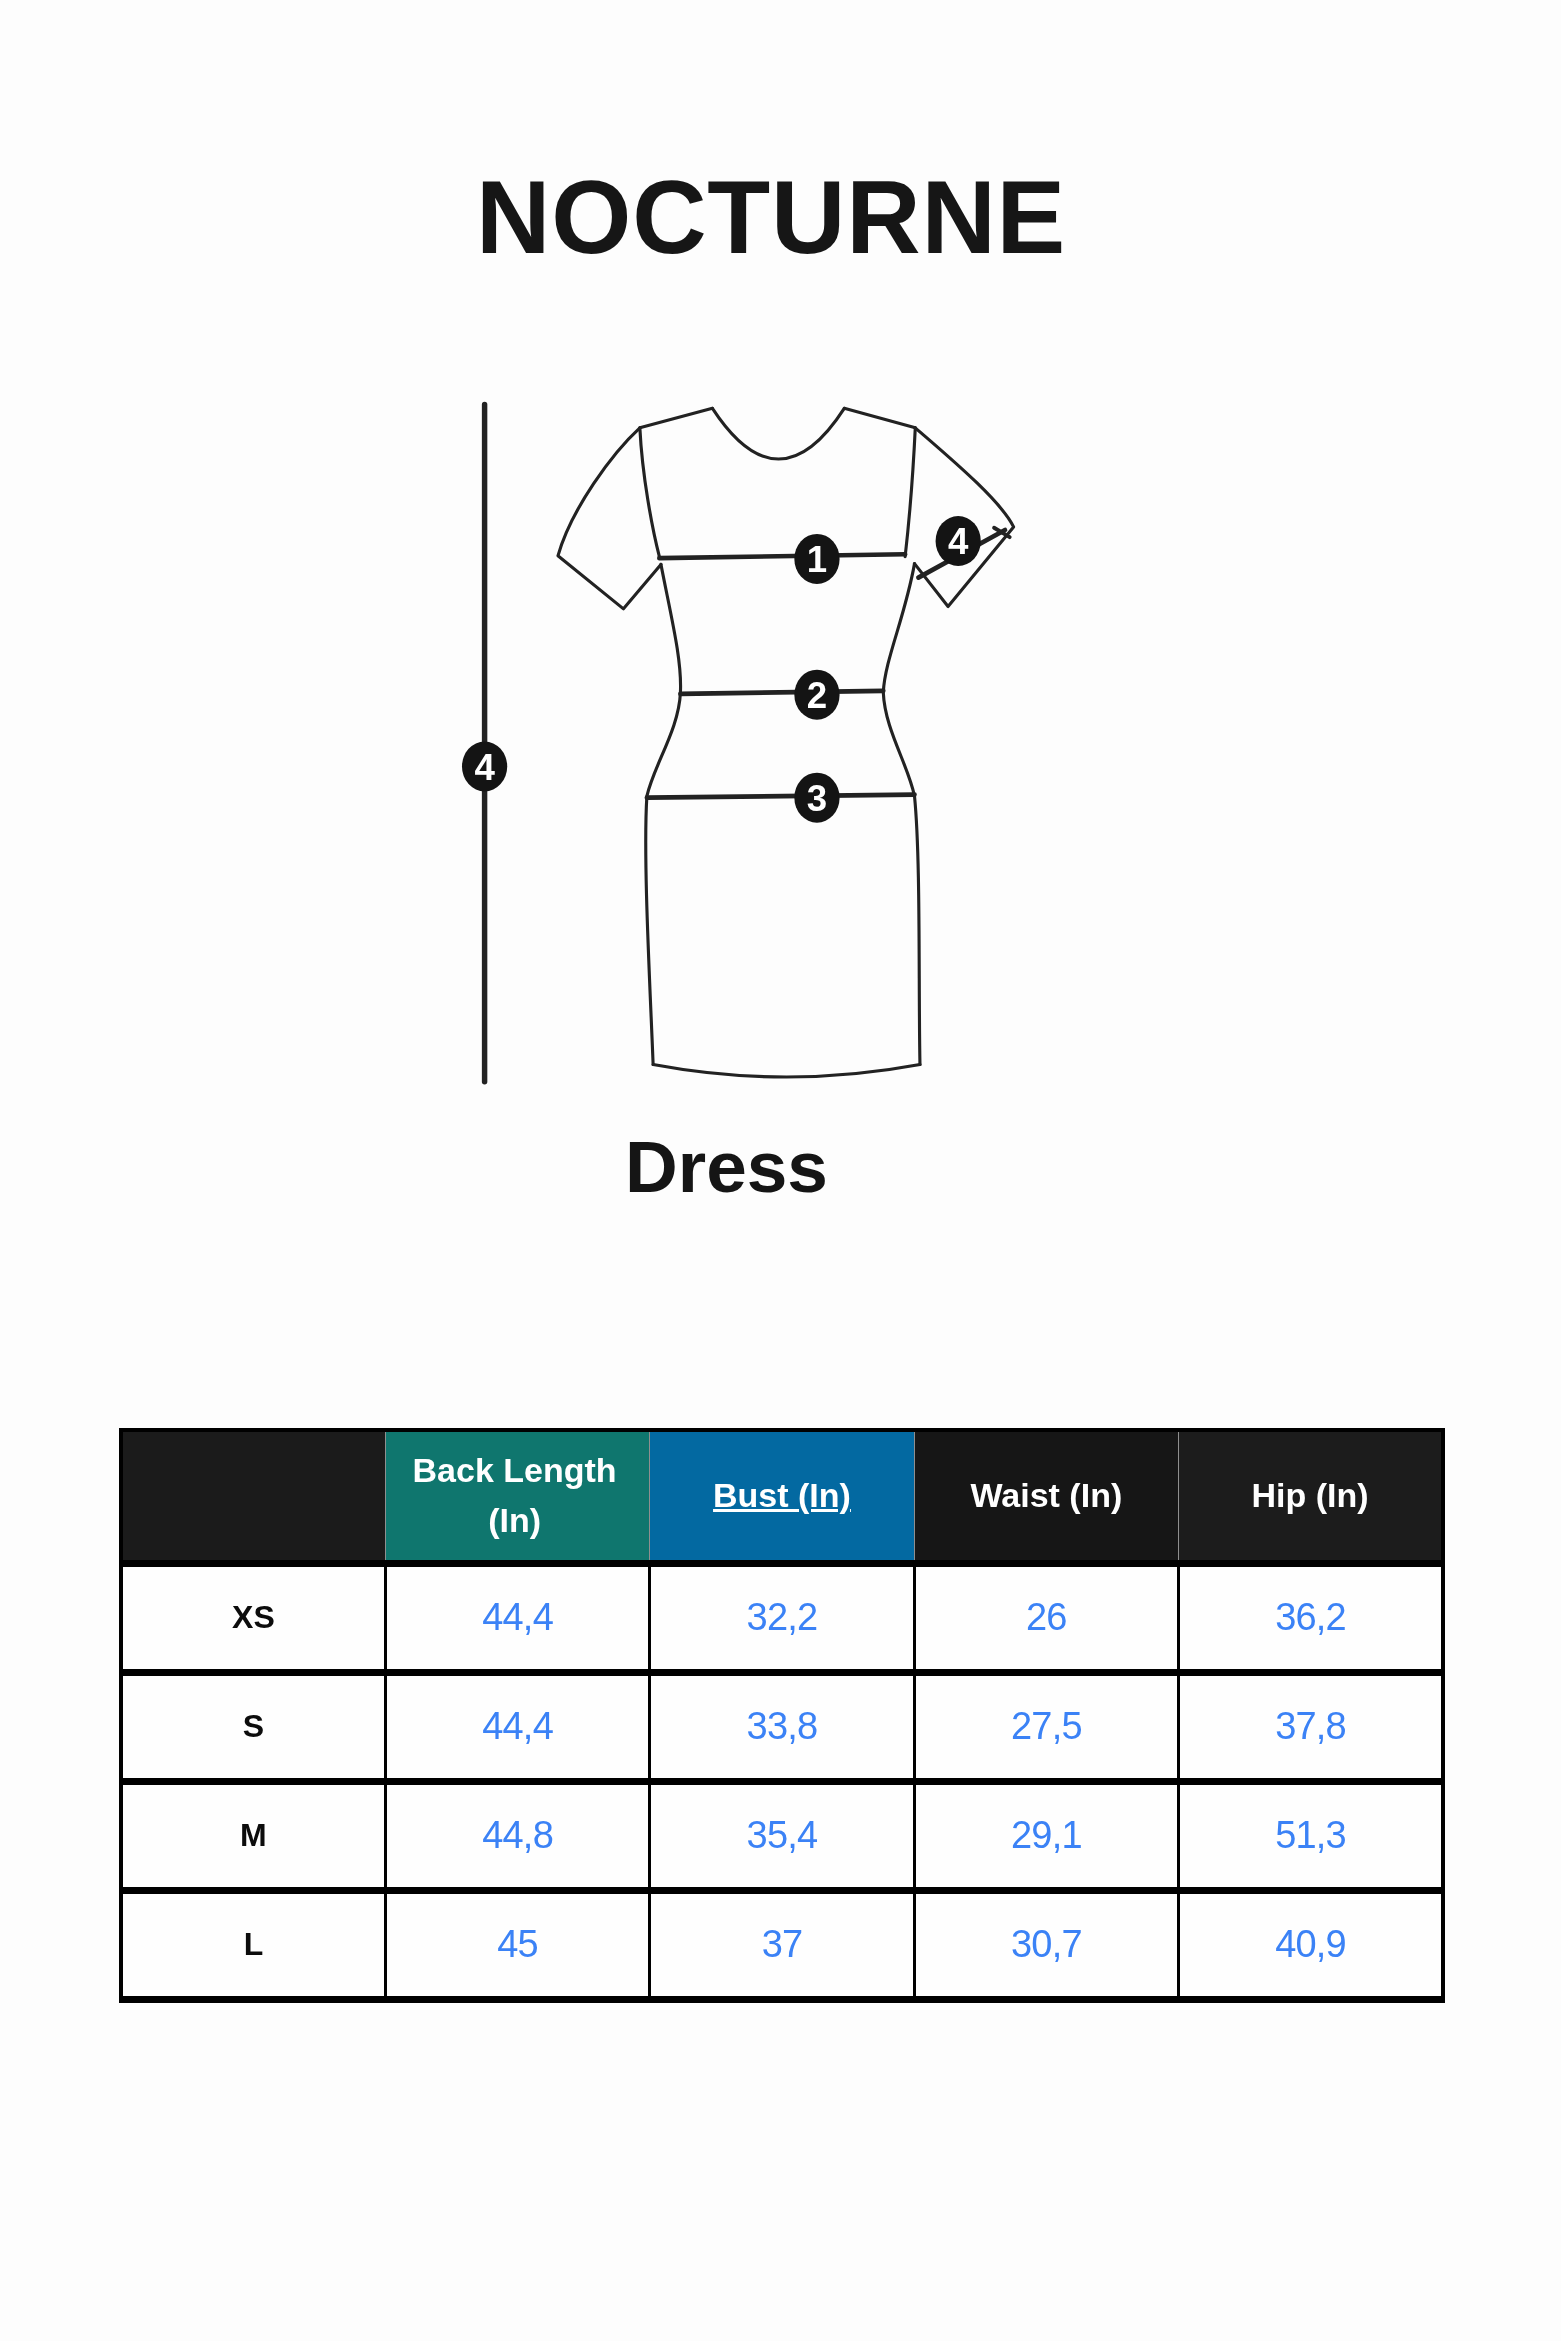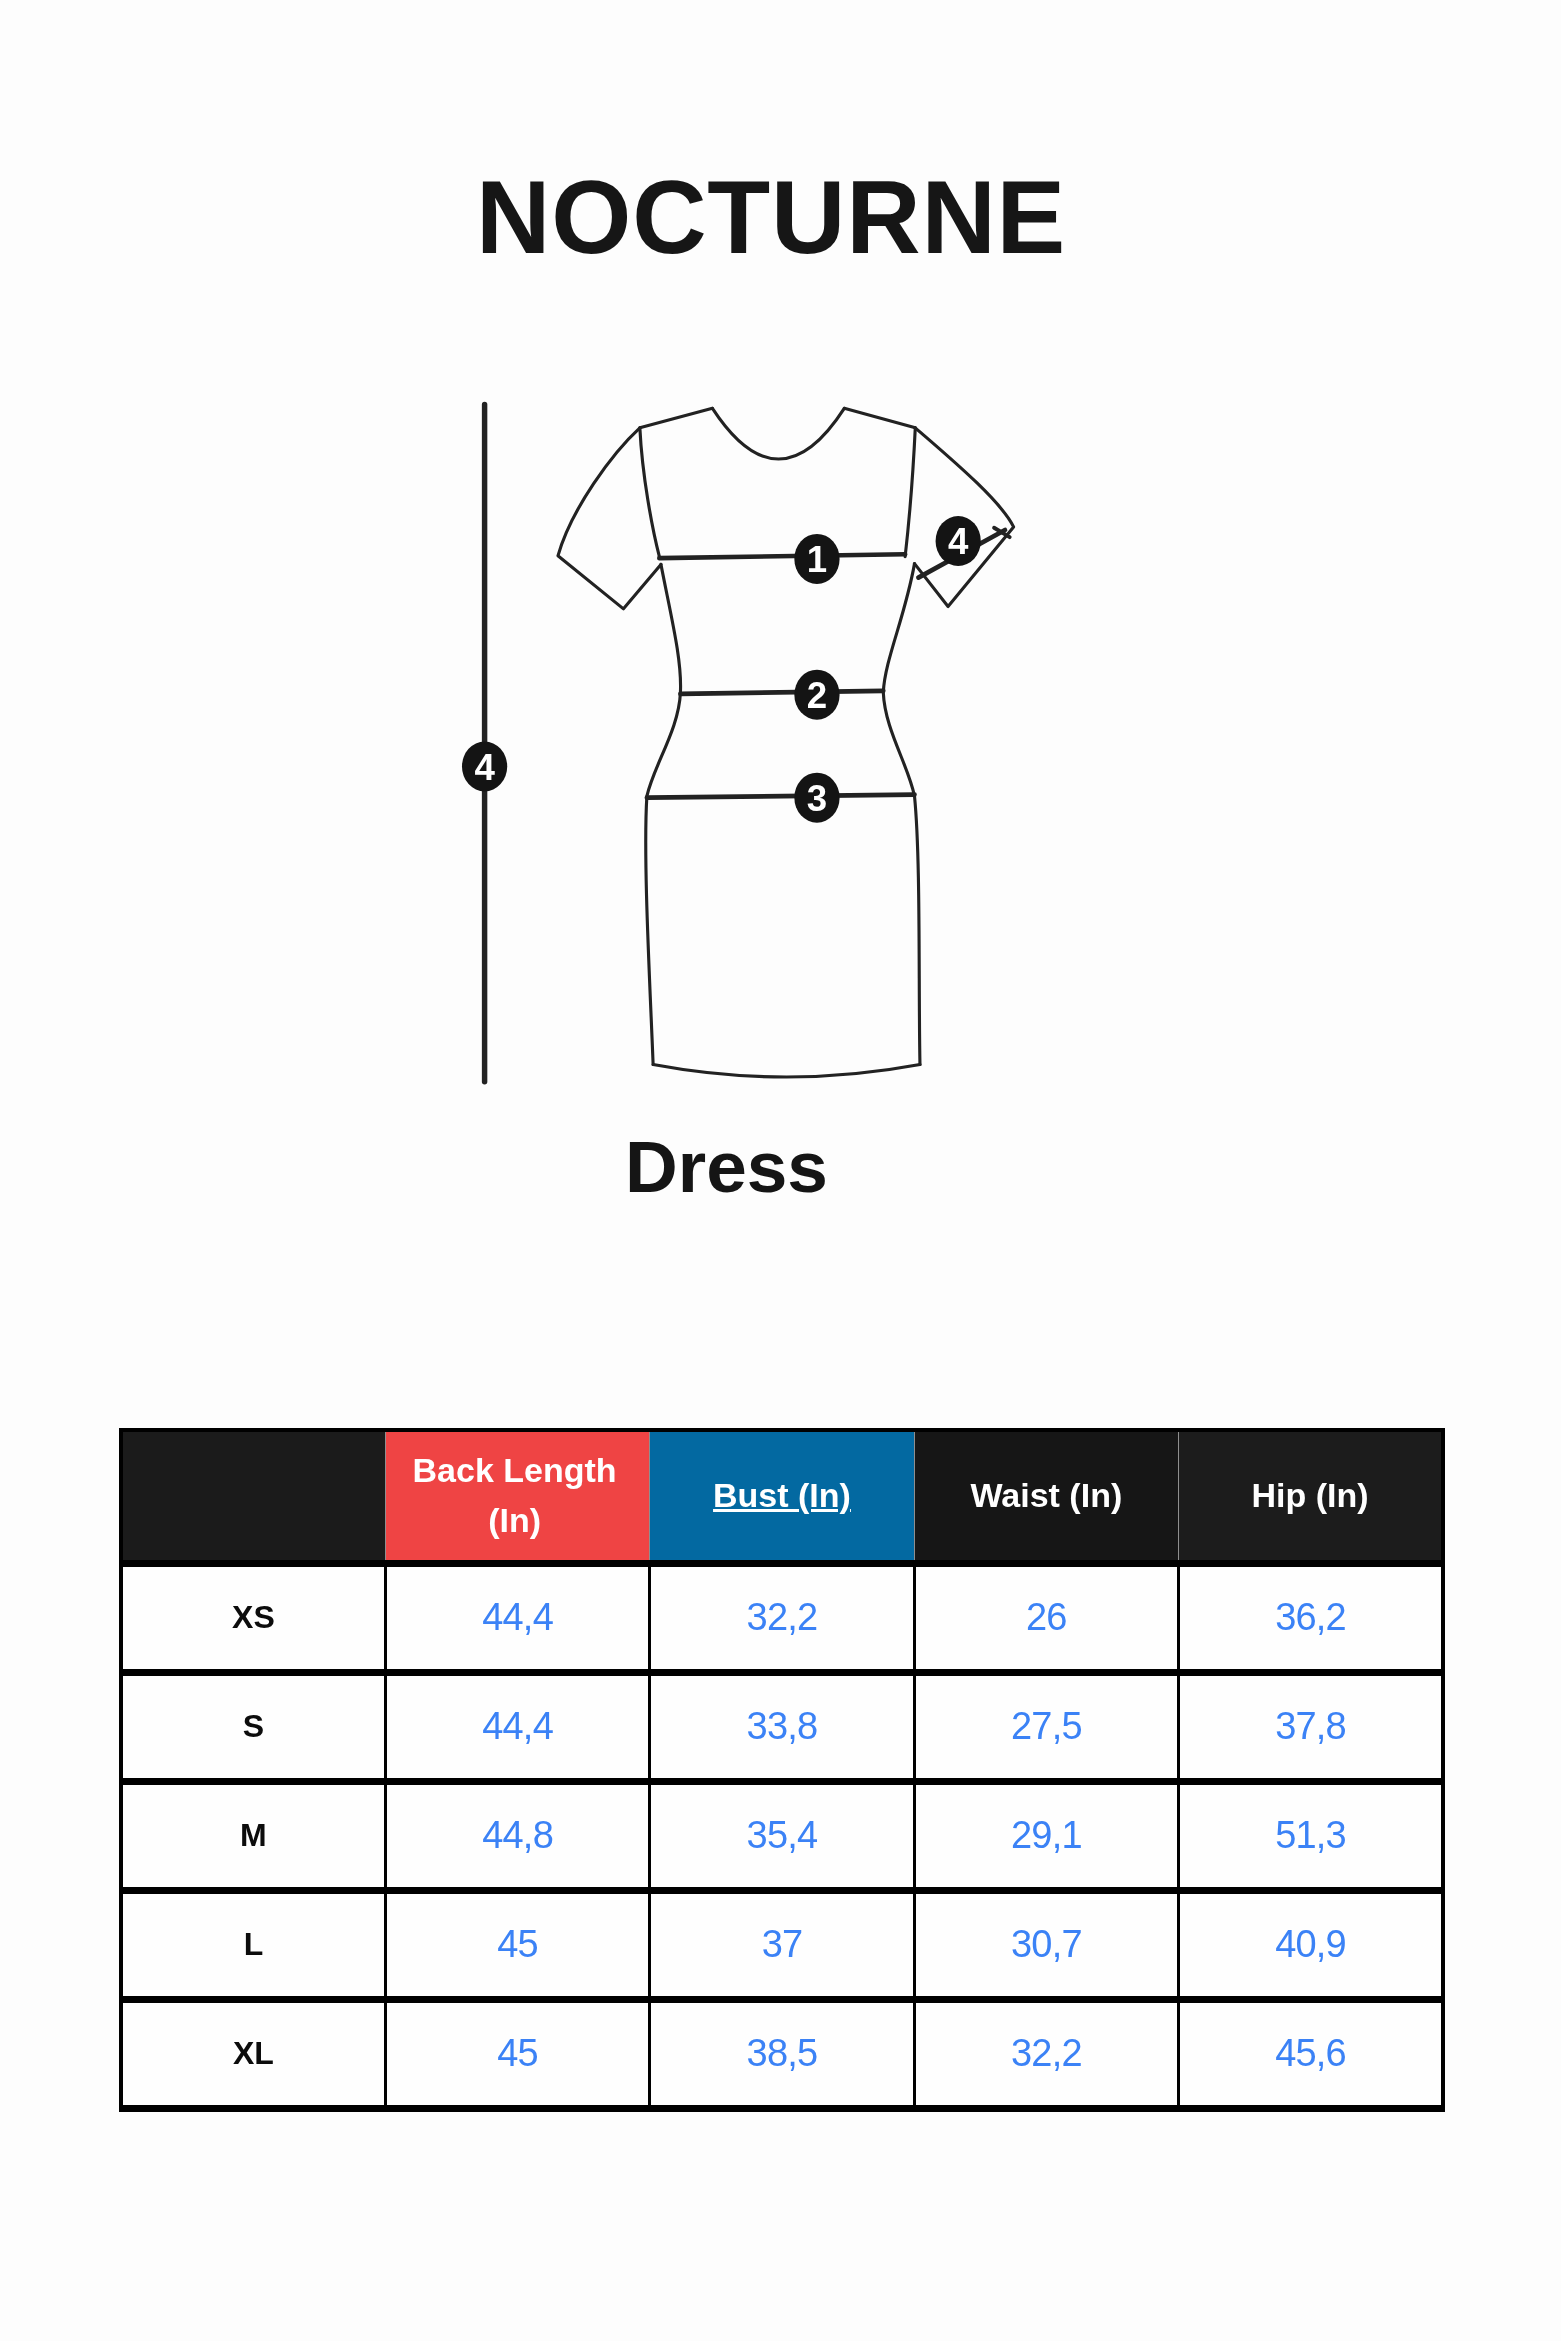--- a/index.html
+++ b/index.html
@@ -72,21 +72,21 @@
     font-weight: 700;
     text-align: center;
     vertical-align: middle;
     line-height: 1.45;
     border-bottom: 7px solid #000;
     border-left: 1.6px solid #8f8f8f;
     padding: 0 22px;
   }
   .size-table thead th:first-child { border-left: 4.7px solid #000; }
   .size-table thead th.hcell-0 { background: #1b1b1b; }
-  .size-table thead th.hcell-1 { background: #ef4444; padding-left: 16px; }
+  .size-table thead th.hcell-1 { background: #0f766e; padding-left: 16px; }
   .size-table thead th.hcell-2 { background: #0369a1; text-decoration: underline; }
   .size-table thead th.hcell-3 { background: #161616; }
   .size-table thead th.hcell-4 { background: #1c1c1c; }
 
   .size-table tbody th,
   .size-table tbody td {
     height: 109px;
     background: #fefefe;
     border: 3.9px solid #000;
     border-top-width: 7px;
@@ -204,22 +204,15 @@
       <td>29,1</td>
       <td>51,3</td>
     </tr>
     <tr>
       <th>L</th>
       <td>45</td>
       <td>37</td>
       <td>30,7</td>
       <td>40,9</td>
     </tr>
-    <tr>
-      <th>XL</th>
-      <td>45</td>
-      <td>38,5</td>
-      <td>32,2</td>
-      <td>45,6</td>
-    </tr>
   </tbody>
 </table>
 
 
 </body></html>

